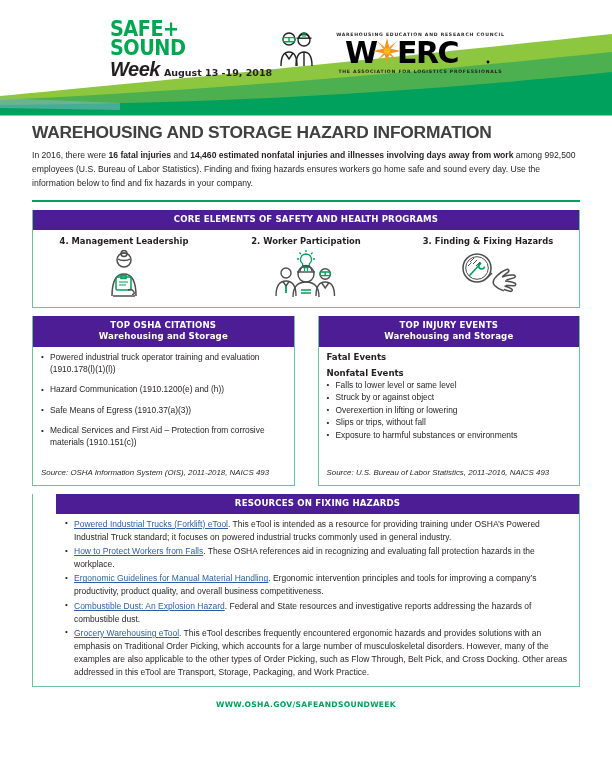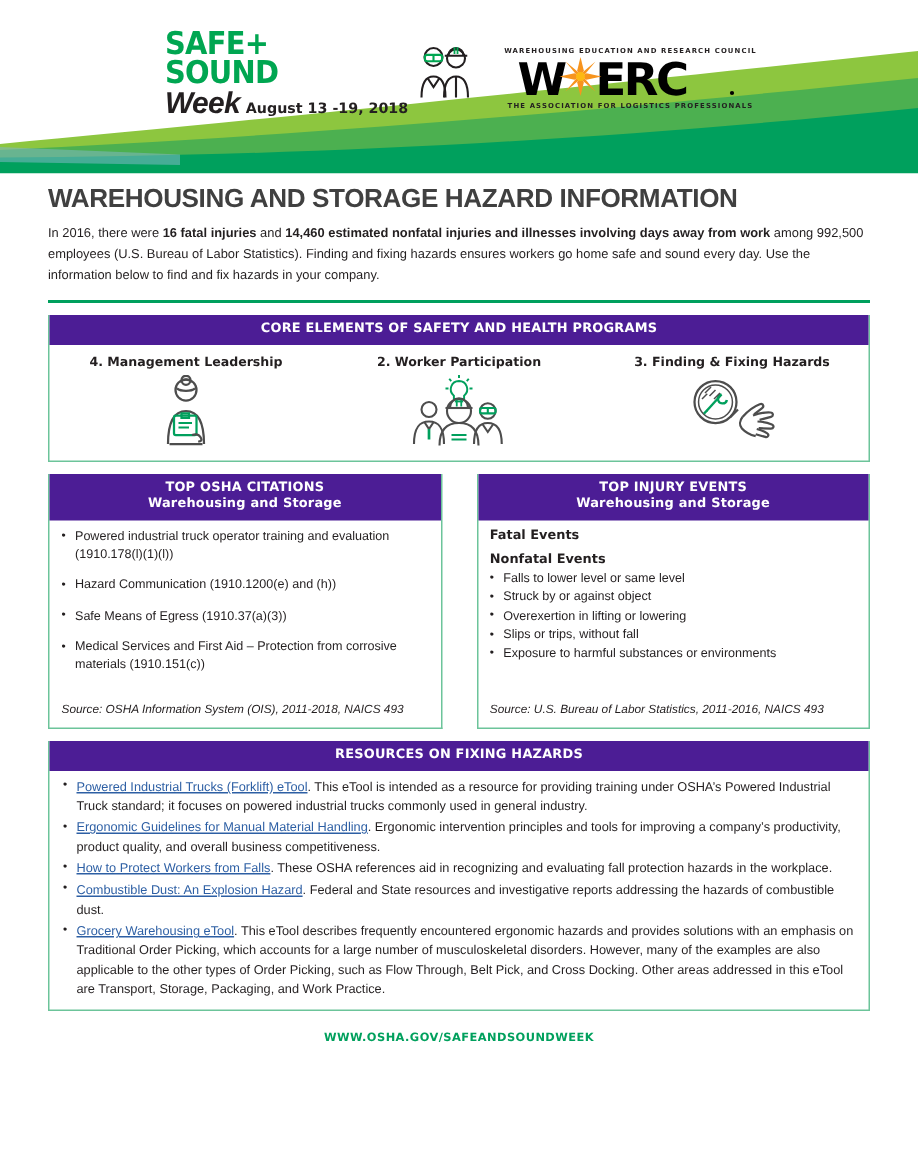--- a/index.html
+++ b/index.html
@@ -231,21 +231,21 @@
   .source {
     margin-top: auto;
     padding-top: 10px;
     font-style: italic;
     font-size: 7.9px;
     line-height: 1.42;
     color: #231f20;
   }
 
   
-  .resources { margin-top: 8px; }
+  .resources { margin-top: 8px; padding-left: 23px; }
   .res-body { padding: 4px 9px 6px 9px; }
   ul.res-list {
     list-style: none;
     margin: 0;
     padding: 0;
   }
   ul.res-list li {
     position: relative;
     padding-left: 9px;
     font-size: 8.5px;
@@ -492,24 +492,24 @@
   </div>
 
   <div class="panel resources">
     <div class="panel-head">RESOURCES ON FIXING HAZARDS</div>
     <div class="res-body">
       <ul class="res-list">
         <li>
           <a class="res-link">Powered Industrial Trucks (Forklift) eTool</a><span>. This eTool is intended as a resource for providing training under OSHA’s Powered Industrial Truck standard; it focuses on powered industrial trucks commonly used in general industry.</span>
         </li>
         <li>
-          <a class="res-link">Ergonomic Guidelines for Manual Material Handling</a><span>. Ergonomic intervention principles and tools for improving a company’s productivity, product quality, and overall business competitiveness.</span>
+          <a class="res-link">How to Protect Workers from Falls</a><span>. These OSHA references aid in recognizing and evaluating fall protection hazards in the workplace.</span>
         </li>
         <li>
-          <a class="res-link">How to Protect Workers from Falls</a><span>. These OSHA references aid in recognizing and evaluating fall protection hazards in the workplace.</span>
+          <a class="res-link">Ergonomic Guidelines for Manual Material Handling</a><span>. Ergonomic intervention principles and tools for improving a company’s productivity, product quality, and overall business competitiveness.</span>
         </li>
         <li>
           <a class="res-link">Combustible Dust: An Explosion Hazard</a><span>. Federal and State resources and investigative reports addressing the hazards of combustible dust.</span>
         </li>
         <li>
           <a class="res-link">Grocery Warehousing eTool</a><span>. This eTool describes frequently encountered ergonomic hazards and provides solutions with an emphasis on Traditional Order Picking, which accounts for a large number of musculoskeletal disorders. However, many of the examples are also applicable to the other types of Order Picking, such as Flow Through, Belt Pick, and Cross Docking. Other areas addressed in this eTool are Transport, Storage, Packaging, and Work Practice.</span>
         </li>
       </ul>
     </div>
   </div>

